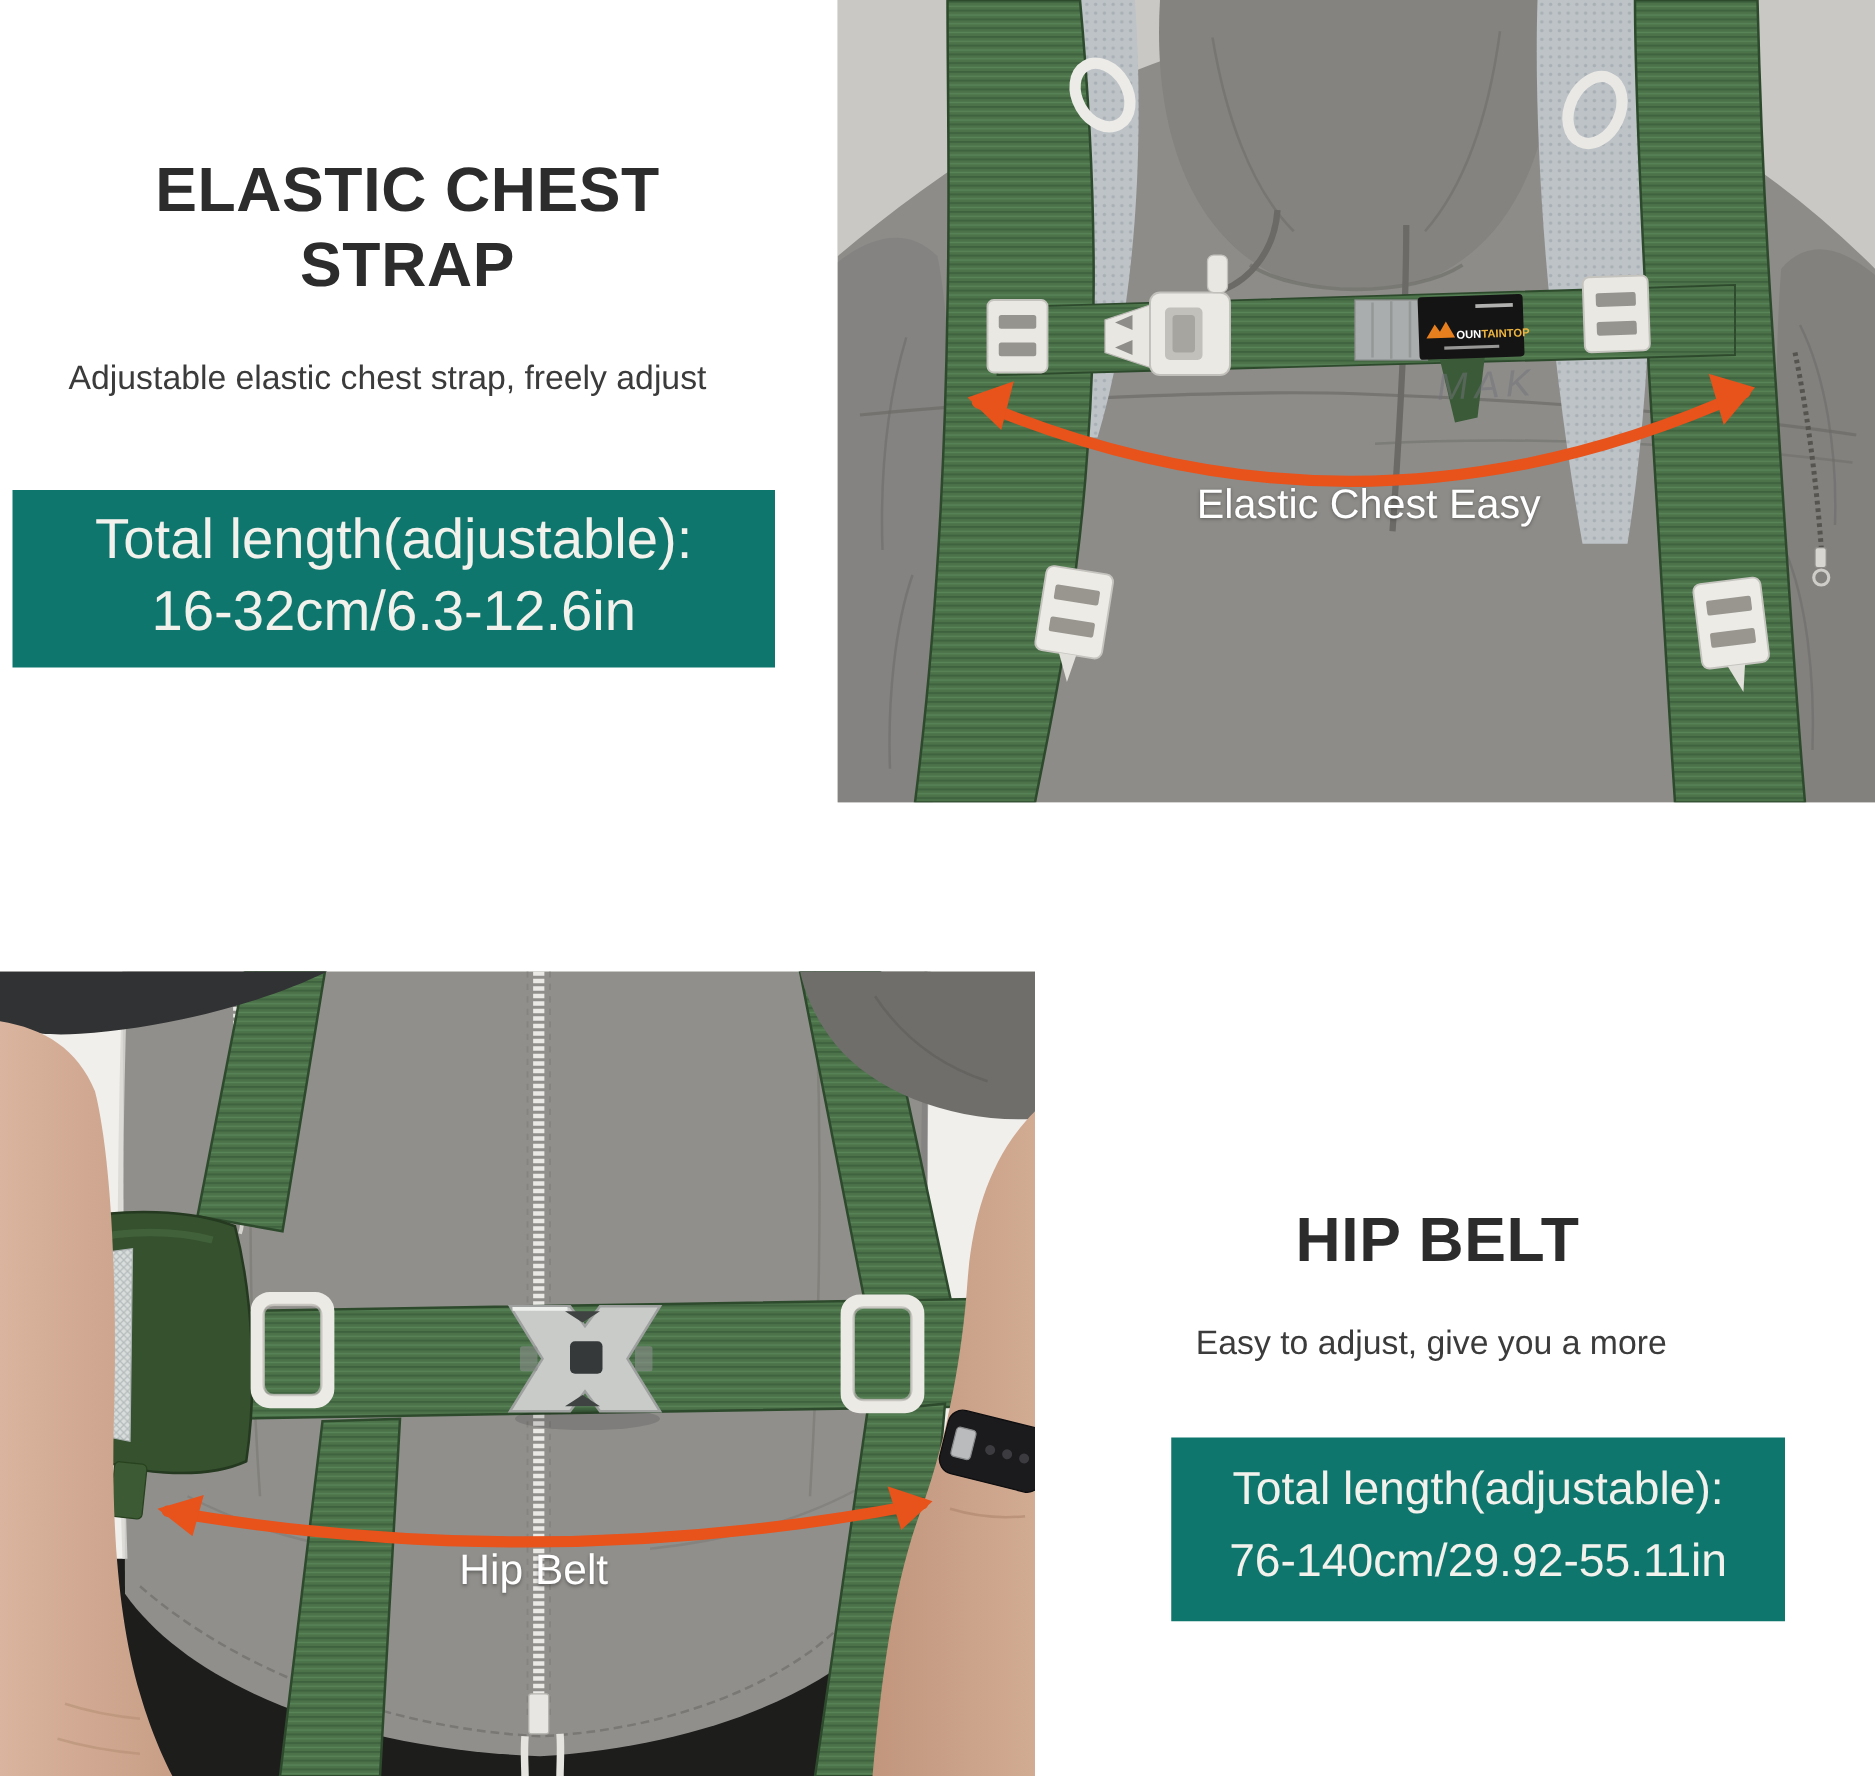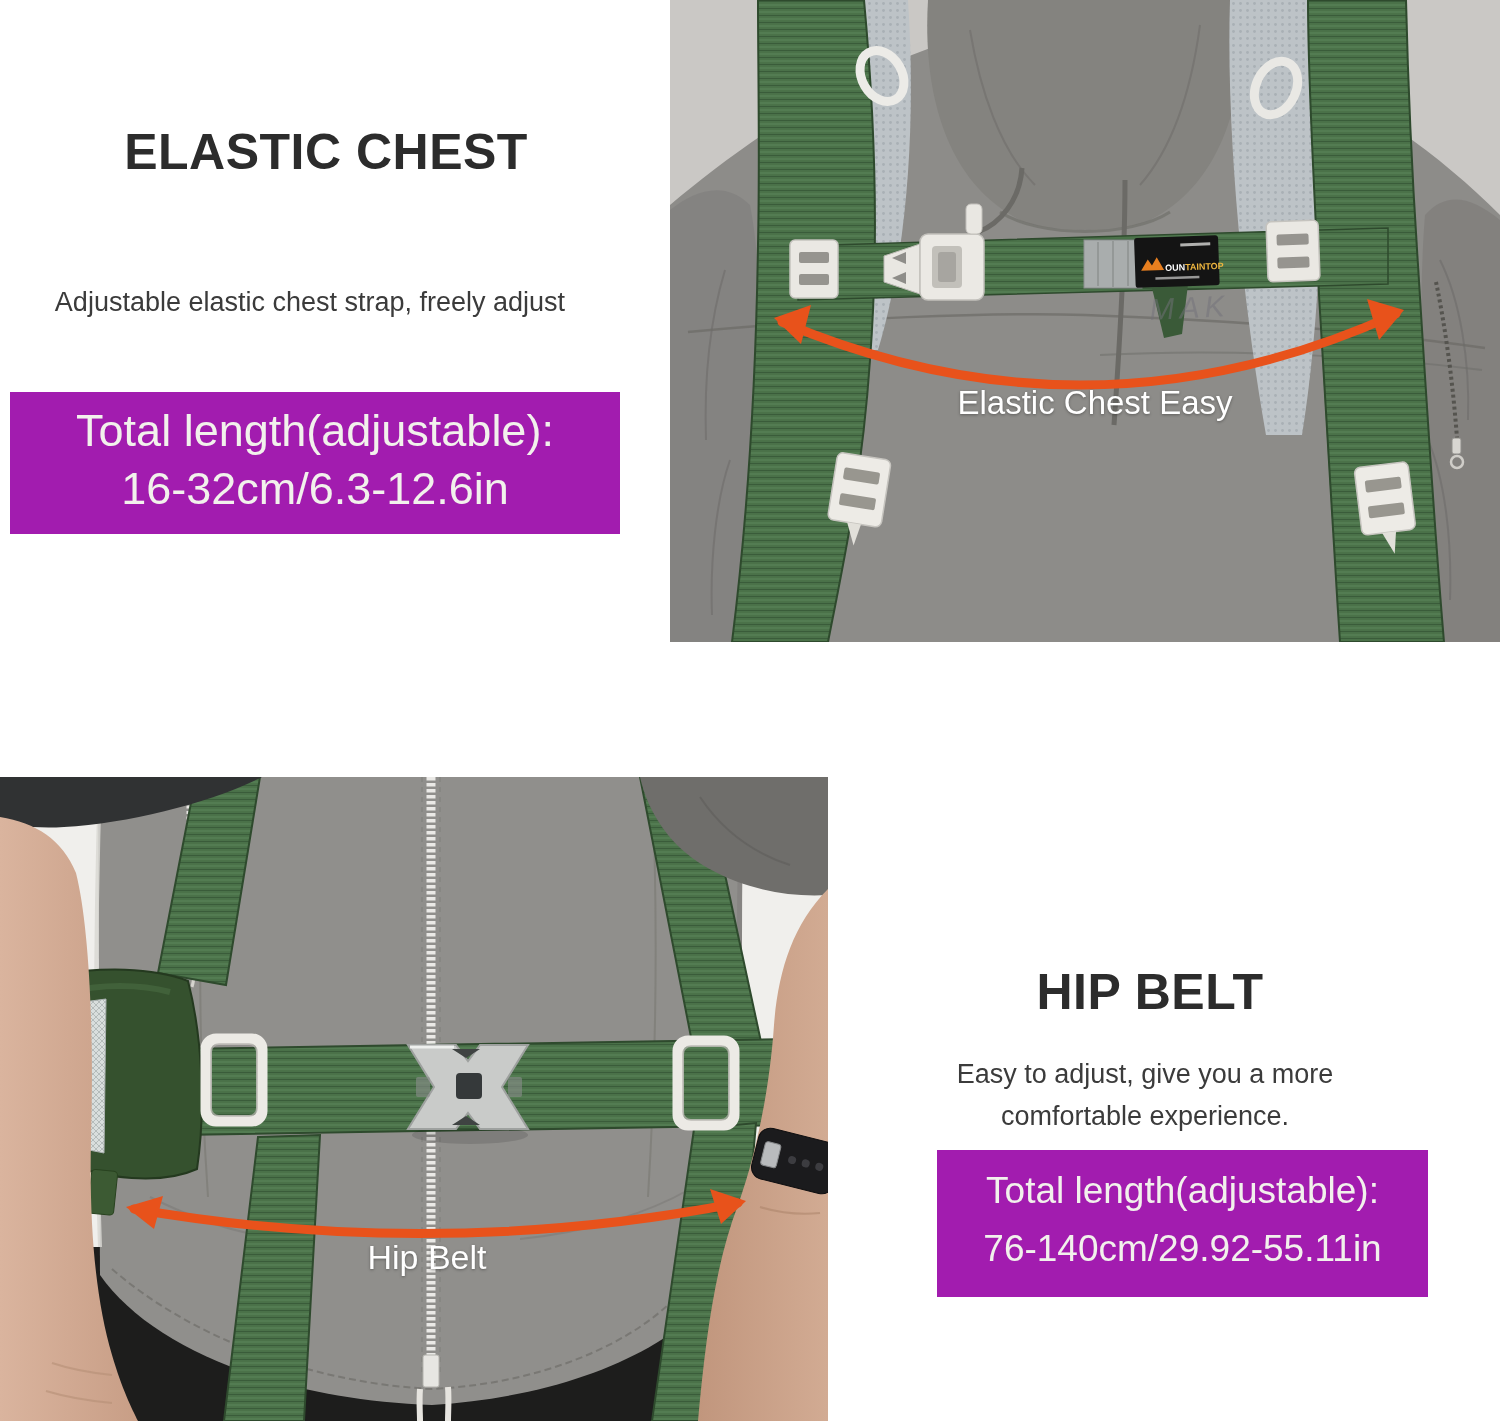--- a/index.html
+++ b/index.html
@@ -3,21 +3,21 @@
 <meta charset="utf-8">
 <style>
   html,body{margin:0;padding:0;background:#ffffff;}
   .canvas{position:relative;width:1500px;height:1421px;background:#ffffff;overflow:hidden;
           font-family:"Liberation Sans","DejaVu Sans",sans-serif;}
   .abs{position:absolute;}
   
   .feature-title{color:#2c2c2c;font-weight:700;font-size:50px;line-height:60px;
                  text-align:center;letter-spacing:.5px;}
   .feature-desc{color:#3b3b3b;font-size:27px;line-height:42px;text-align:center;font-weight:400;margin-top:40px;}
-  .spec-box{background:#a21caf;color:#f2f1ec;text-align:center;}
+  .spec-box{background:#0f766e;color:#f2f1ec;text-align:center;}
   .spec-box .l1{display:block;}
   .spec-box .l2{display:block;}
   .spec-chest{left:10px;top:392px;width:610px;height:132px;padding-top:10px;font-size:45px;line-height:58px;}
   .spec-hip{left:937px;top:1150px;width:491px;height:135px;padding-top:12px;font-size:37px;line-height:58px;}
   #chest-title{left:16px;top:88px;width:620px;}
   #chest-desc{left:10px;top:241px;width:600px;}
   #hip-title{left:930px;top:928px;width:440px;}
   #hip-desc{left:900px;top:1013px;width:490px;}
   
   .photo{overflow:hidden;background:#cac8c5;}
@@ -30,20 +30,21 @@
   #label-hip{left:427px;top:480px;font-size:34px;}
 </style>
 </head>
 <body>
 
 <div class="canvas">
 
   <section>
     <h1 class="abs feature-title" id="chest-title">
       <span style="display:block">ELASTIC CHEST</span>
+      <span style="display:block">STRAP</span>
     </h1>
     <p class="abs feature-desc" id="chest-desc">
       <span style="display:block">Adjustable elastic chest strap, freely adjust</span>
     </p>
     <div class="abs spec-box spec-chest">
       <span class="l1">Total length(adjustable):</span>
       <span class="l2">16-32cm/6.3-12.6in</span>
     </div>
   </section>
 
@@ -294,21 +295,20 @@
     </svg>
     <span class="photo-label" id="label-hip">Hip Belt</span>
   </div>
 
   <section>
     <h1 class="abs feature-title" id="hip-title">
       <span style="display:block">HIP BELT</span>
     </h1>
     <p class="abs feature-desc" id="hip-desc">
       <span style="display:block">Easy to adjust, give you a more</span>
-      <span style="display:block">comfortable experience.</span>
     </p>
     <div class="abs spec-box spec-hip">
       <span class="l1">Total length(adjustable):</span>
       <span class="l2">76-140cm/29.92-55.11in</span>
     </div>
   </section>
 
 </div>
 
 </body></html>

